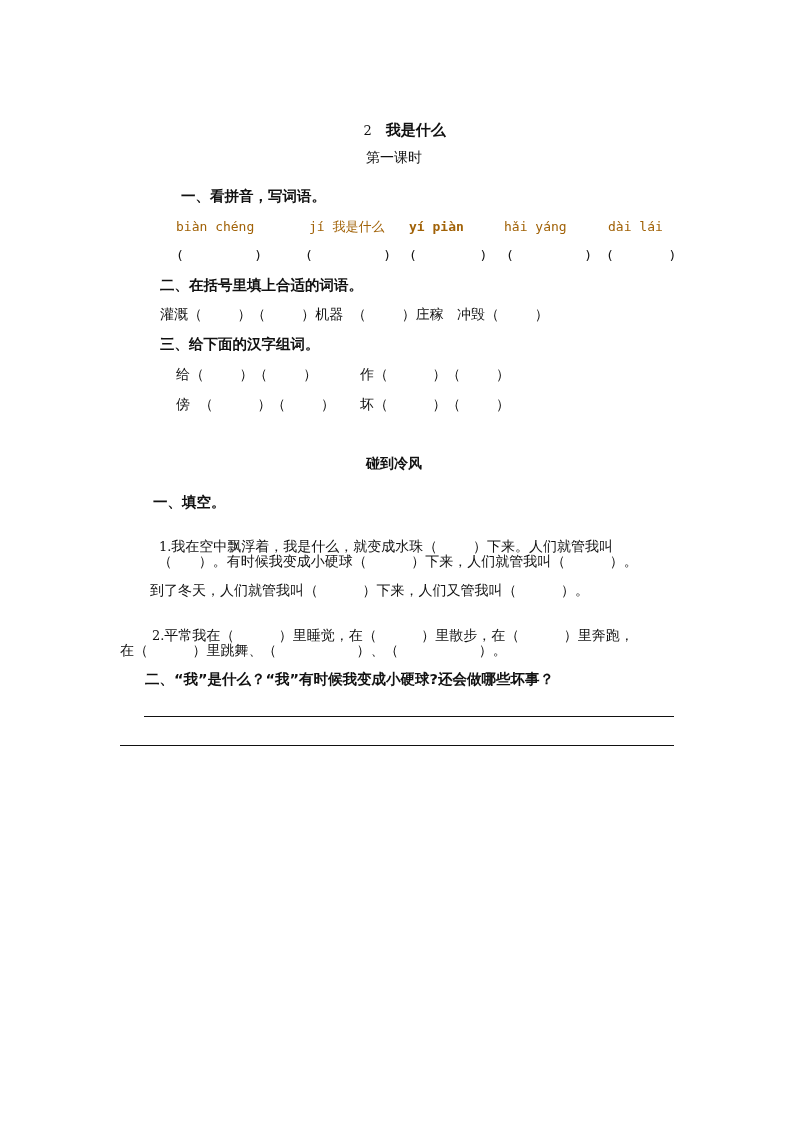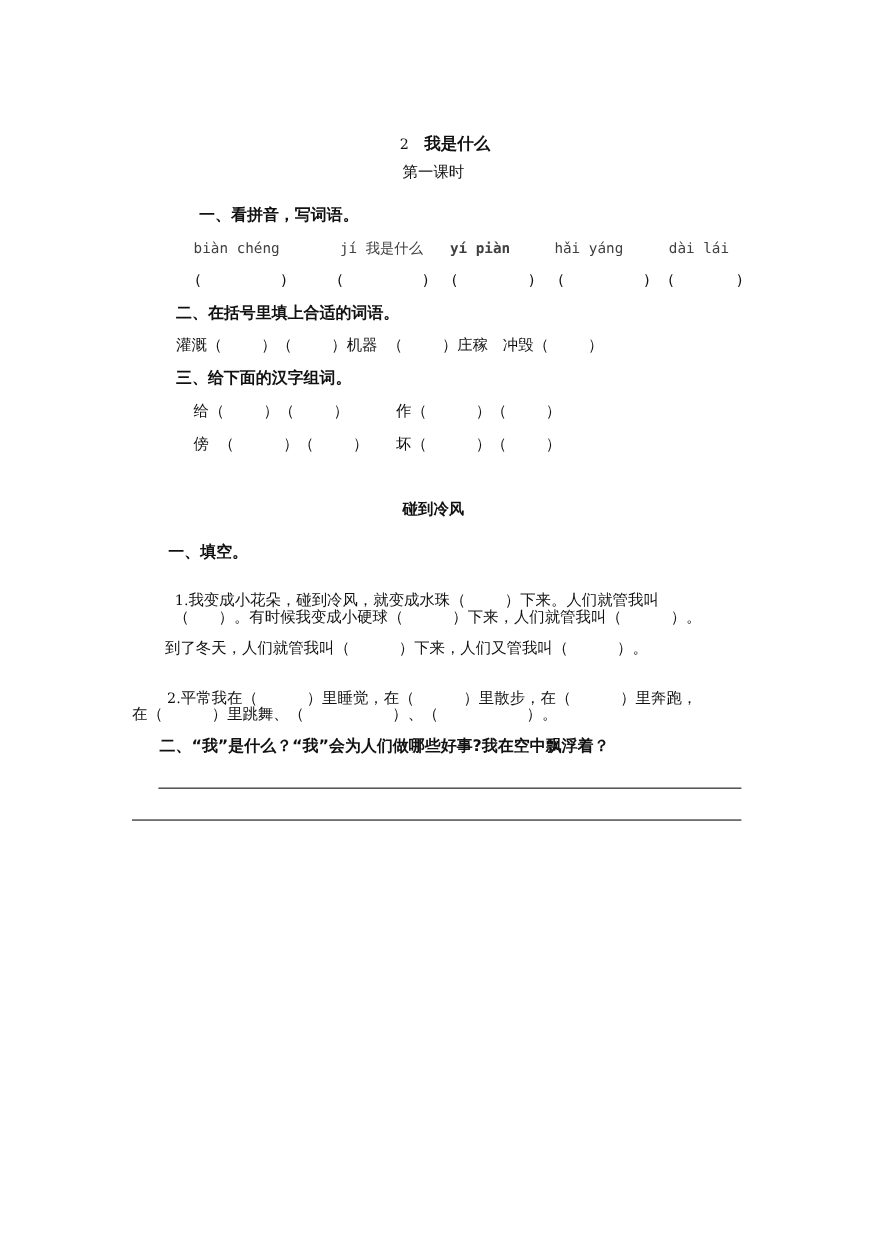--- a/index.html
+++ b/index.html
@@ -5,21 +5,21 @@
   html, body { margin: 0; padding: 0; background: #ffffff; }
   body { width: 793px; height: 1122px; position: relative; overflow: hidden;
          font-family: "DejaVu Sans", "Liberation Sans", sans-serif; color: #111; }
   .abs { position: absolute; white-space: pre; line-height: 1; }
   .title { font-size: 15px; font-weight: bold; }
   .title .num { font-family: "DejaVu Serif", "Liberation Serif", serif; font-weight: normal; font-size: 13px; margin-right: 14px; }
   .lesson { font-size: 14px; font-family: Liberation Serif, serif; }
   .lesson.bold { font-weight: bold; }
   .heading { font-size: 14.5px; font-weight: bold; }
   .body { font-size: 14px; }
-  .pinyin { font-family: "DejaVu Sans Mono", "Liberation Mono", monospace; font-size: 13px; color: #404040; }
+  .pinyin { font-family: "DejaVu Sans Mono", "Liberation Mono", monospace; font-size: 13px; color: #a16207; }
   .paren { font-family: "DejaVu Sans Mono", "Liberation Mono", monospace; font-size: 13px; }
   .num-serif { font-family: "DejaVu Serif", "Liberation Serif", serif; font-size: 13px; }
   .rule { position: absolute; height: 0; border-top: 1.3px solid #111; }
 </style>
 </head>
 <body>
 
 <div class="abs title" style="left:353px; top:108px;">
   <span class="num">2</span><span>我是什么</span>
 </div>
@@ -47,26 +47,26 @@
 <div class="abs body" style="left:176px; top:367px;">给（        ）（        ）</div>
 <div class="abs body" style="left:360px; top:367px;">作（          ）（        ）</div>
 <div class="abs body" style="left:176px; top:397px;">傍  （          ）（        ）</div>
 <div class="abs body" style="left:360px; top:397px;">坏（          ）（        ）</div>
 
 <div class="abs lesson bold" style="left:366px; top:457px;">碰到冷风</div>
 
 <div class="abs heading" style="left:153px; top:495px;">一、填空。</div>
 
 <div class="abs body" style="left:150px; top:525px;">
-  <span class="num-serif">1.</span><span>我变成小花朵，碰到冷风，就变成水珠（        ）下来。人们就管我叫</span>
+  <span class="num-serif">1.</span><span>我在空中飘浮着，我是什么，就变成水珠（        ）下来。人们就管我叫</span>
 </div>
 <div class="abs body" style="left:158px; top:554px;">（      ）。有时候我变成小硬球（          ）下来，人们就管我叫（          ）。</div>
 <div class="abs body" style="left:150px; top:583px;">到了冬天，人们就管我叫（          ）下来，人们又管我叫（          ）。</div>
 
 <div class="abs body" style="left:143px; top:614px;">
   <span class="num-serif">2.</span><span>平常我在（          ）里睡觉，在（          ）里散步，在（          ）里奔跑，</span>
 </div>
 <div class="abs body" style="left:120px; top:643px;">在（          ）里跳舞、（                  ）、（                  ）。</div>
 
-<div class="abs heading" style="left:145px; top:672px;">二、“我”是什么？“我”会为人们做哪些好事?我在空中飘浮着？</div>
+<div class="abs heading" style="left:145px; top:672px;">二、“我”是什么？“我”有时候我变成小硬球?还会做哪些坏事？</div>
 
 <div class="rule" style="left:144px; top:716px; width:530px;"></div>
 <div class="rule" style="left:120px; top:745px; width:554px;"></div>
 
 </body></html>

